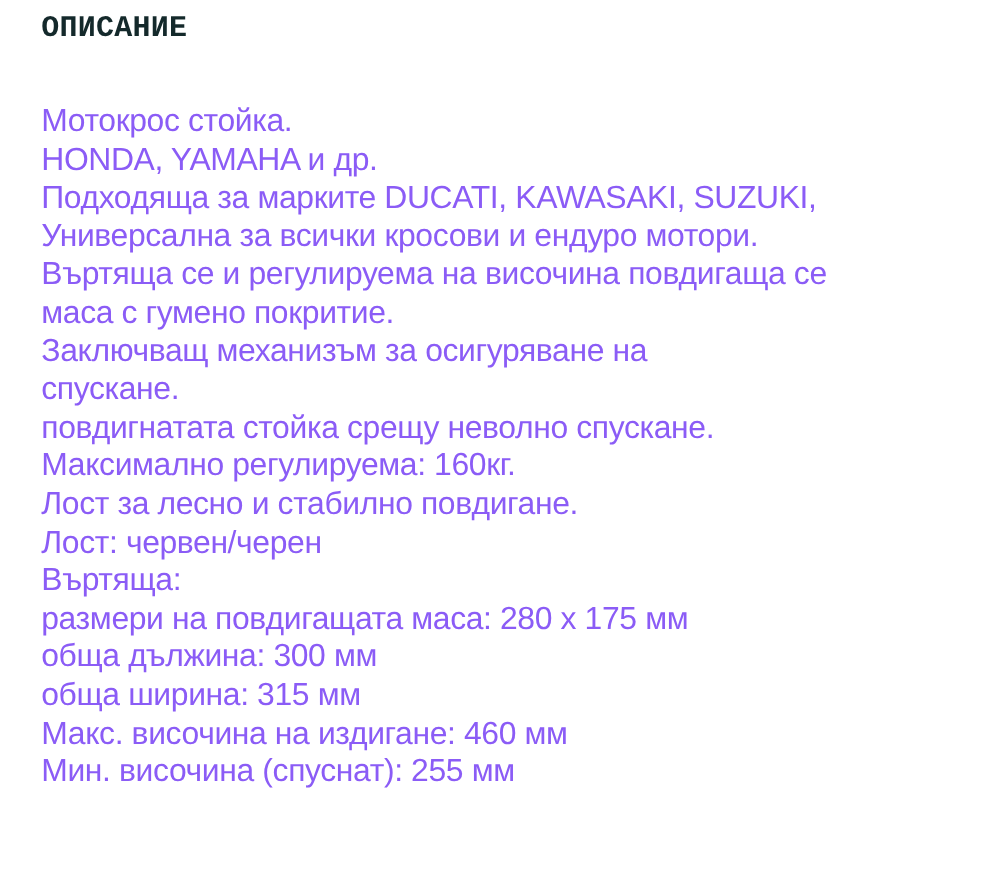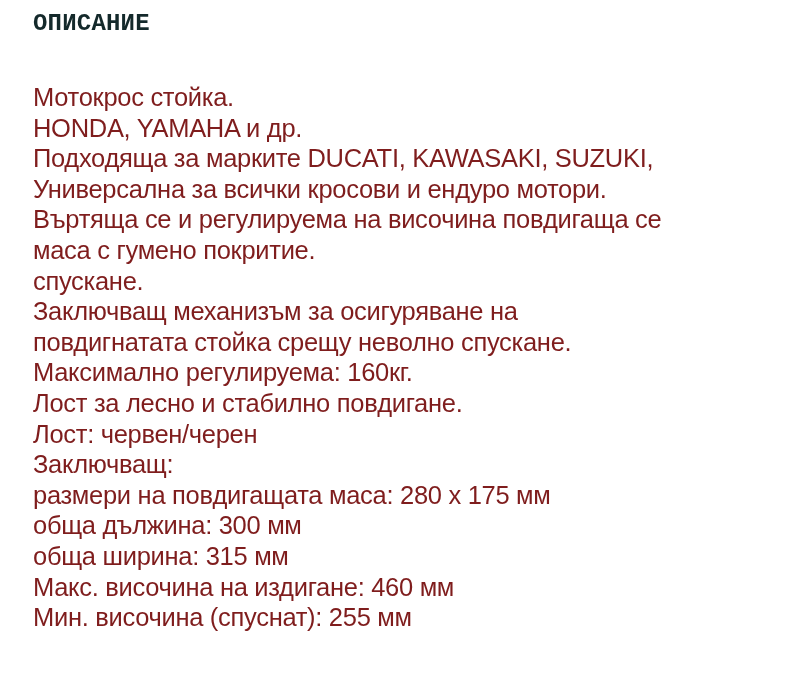--- a/index.html
+++ b/index.html
@@ -27,46 +27,46 @@
       font-size: 24px;
       letter-spacing: 0.2px;
       color: #14292b;
       line-height: 34px;
     }
     .body-text {
       margin-top: 41px;
       font-family: "Liberation Sans", sans-serif;
       font-size: 25.5px;
       line-height: 30.6px;
-      color: #7f1d1d;
+      color: #8b5cf6;
       letter-spacing: -0.3px;
     }
     .line {
       display: block;
       white-space: nowrap;
     }
   </style>
 </head>
 <body>
 
 <div class="section">
   <h2 class="heading">ОПИСАНИЕ</h2>
   <div class="body-text">
     <span class="line">Мотокрос стойка.</span>
     <span class="line">HONDA, YAMAHA и др.</span>
     <span class="line">Подходяща за марките DUCATI, KAWASAKI, SUZUKI,</span>
     <span class="line">Универсална за всички кросови и ендуро мотори.</span>
     <span class="line">Въртяща се и регулируема на височина повдигаща се</span>
     <span class="line">маса с гумено покритие.</span>
+    <span class="line">Заключващ механизъм за осигуряване на</span>
     <span class="line">спускане.</span>
-    <span class="line">Заключващ механизъм за осигуряване на</span>
     <span class="line">повдигнатата стойка срещу неволно спускане.</span>
     <span class="line">Максимално регулируема: 160кг.</span>
     <span class="line">Лост за лесно и стабилно повдигане.</span>
     <span class="line">Лост: червен/черен</span>
-    <span class="line">Заключващ:</span>
+    <span class="line">Въртяща:</span>
     <span class="line">размери на повдигащата маса: 280 x 175 мм</span>
     <span class="line">обща дължина: 300 мм</span>
     <span class="line">обща ширина: 315 мм</span>
     <span class="line">Макс. височина на издигане: 460 мм</span>
     <span class="line">Мин. височина (спуснат): 255 мм</span>
   </div>
 </div>
 
 </body></html>

